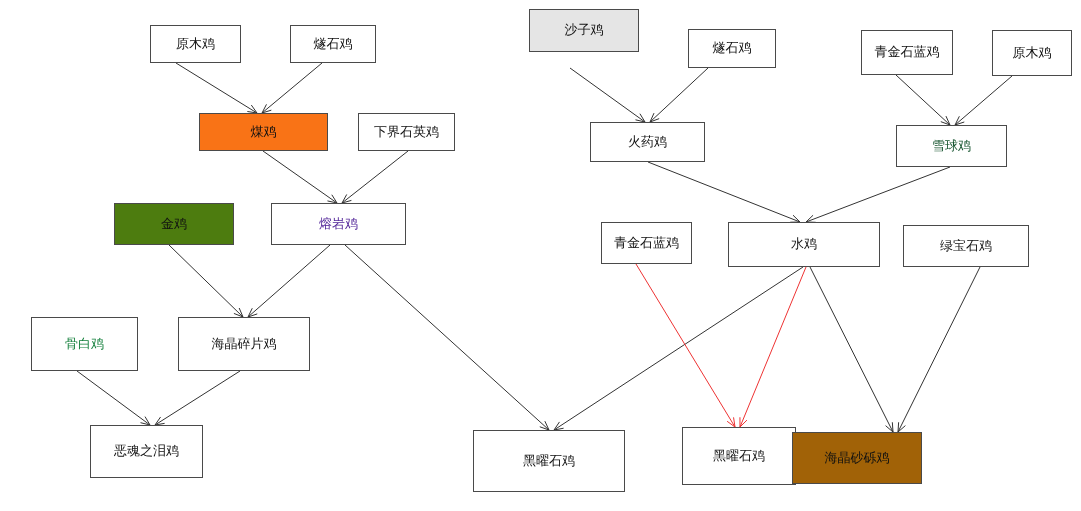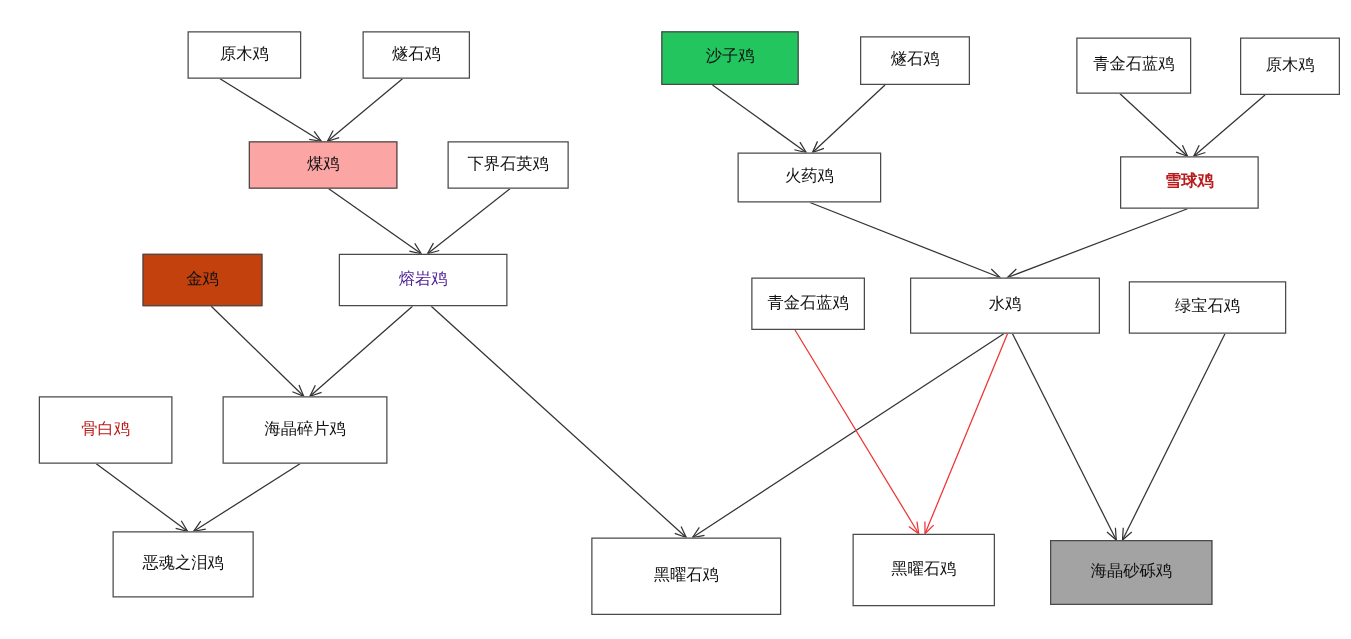--- a/index.html
+++ b/index.html
@@ -133,71 +133,71 @@
         <polyline points="898.6203442159816,422.2581535090262 898,432 905.3903999903947,425.6226660757043" fill="none" stroke="#333333" stroke-width="1"></polyline>
       </g>
     </svg>
   <div id="node-layer">
       <div class="node-box" style="left: 150px; top: 25px; width: 91px; height: 38px; border-color: rgb(74, 74, 74); background: rgb(255, 255, 255);">
         <span class="node-label" style="color: rgb(17, 17, 17);">原木鸡</span>
       </div>
       <div class="node-box" style="left: 290px; top: 25px; width: 86px; height: 38px; border-color: rgb(74, 74, 74); background: rgb(255, 255, 255);">
         <span class="node-label" style="color: rgb(17, 17, 17);">燧石鸡</span>
       </div>
-      <div class="node-box" style="left: 199px; top: 113px; width: 119px; height: 38px; border-color: rgb(74, 74, 74); background: #fca5a5;">
+      <div class="node-box" style="left: 199px; top: 113px; width: 129px; height: 38px; border-color: rgb(74, 74, 74); background: #f97316;">
         <span class="node-label" style="color: rgb(17, 17, 17);">煤鸡</span>
       </div>
       <div class="node-box" style="left: 358px; top: 113px; width: 97px; height: 38px; border-color: rgb(74, 74, 74); background: rgb(255, 255, 255);">
         <span class="node-label" style="color: rgb(17, 17, 17);">下界石英鸡</span>
       </div>
-      <div class="node-box" style="left: 114px; top: 203px; width: 96px; height: 42px; border-color: rgb(74, 74, 74); background: #c2410c;">
+      <div class="node-box" style="left: 114px; top: 203px; width: 120px; height: 42px; border-color: rgb(74, 74, 74); background: #4d7c0f;">
         <span class="node-label" style="color: rgb(17, 17, 17);">金鸡</span>
       </div>
       <div class="node-box" style="left: 271px; top: 203px; width: 135px; height: 42px; border-color: rgb(74, 74, 74); background: rgb(255, 255, 255);">
         <span class="node-label" style="color: #4c1d95;">熔岩鸡</span>
       </div>
       <div class="node-box" style="left: 31px; top: 317px; width: 107px; height: 54px; border-color: rgb(74, 74, 74); background: rgb(255, 255, 255);">
-        <span class="node-label" style="color: #b91c1c; text-align: right;">骨白鸡</span>
+        <span class="node-label" style="color: #15803d; text-align: right;">骨白鸡</span>
       </div>
       <div class="node-box" style="left: 178px; top: 317px; width: 132px; height: 54px; border-color: rgb(74, 74, 74); background: rgb(255, 255, 255);">
         <span class="node-label" style="color: rgb(17, 17, 17);">海晶碎片鸡</span>
       </div>
       <div class="node-box" style="left: 90px; top: 425px; width: 113px; height: 53px; border-color: rgb(74, 74, 74); background: rgb(255, 255, 255); justify-content: center;">
         <span class="node-label" style="color: rgb(17, 17, 17);">恶魂之泪鸡</span>
       </div>
-      <div class="node-box" style="left: 529px; top: 25px; width: 110px; height: 43px; border-color: rgb(74, 74, 74); background: #22c55e;">
+      <div class="node-box" style="left: 529px; top: 9px; width: 110px; height: 43px; border-color: rgb(74, 74, 74); background: #e5e5e5;">
         <span class="node-label" style="color: rgb(17, 17, 17);">沙子鸡</span>
       </div>
       <div class="node-box" style="left: 688px; top: 29px; width: 88px; height: 39px; border-color: rgb(74, 74, 74); background: rgb(255, 255, 255);">
         <span class="node-label" style="color: rgb(17, 17, 17);">燧石鸡</span>
       </div>
       <div class="node-box" style="left: 861px; top: 30px; width: 92px; height: 45px; border-color: rgb(74, 74, 74); background: rgb(255, 255, 255);">
         <span class="node-label" style="color: rgb(17, 17, 17);">青金石蓝鸡</span>
       </div>
       <div class="node-box" style="left: 992px; top: 30px; width: 80px; height: 46px; border-color: rgb(74, 74, 74); background: rgb(255, 255, 255);">
         <span class="node-label" style="color: rgb(17, 17, 17);">原木鸡</span>
       </div>
       <div class="node-box" style="left: 590px; top: 122px; width: 115px; height: 40px; border-color: rgb(74, 74, 74); background: rgb(255, 255, 255);">
         <span class="node-label" style="color: rgb(17, 17, 17);">火药鸡</span>
       </div>
       <div class="node-box" style="left: 896px; top: 125px; width: 111px; height: 42px; border-color: rgb(74, 74, 74); background: rgb(255, 255, 255);">
-        <span class="node-label" style="color: #b91c1c; font-weight: bold;">雪球鸡</span>
+        <span class="node-label" style="color: #14532d;">雪球鸡</span>
       </div>
       <div class="node-box" style="left: 601px; top: 222px; width: 91px; height: 42px; border-color: rgb(74, 74, 74); background: rgb(255, 255, 255);">
         <span class="node-label" style="color: rgb(17, 17, 17);">青金石蓝鸡</span>
       </div>
       <div class="node-box" style="left: 728px; top: 222px; width: 152px; height: 45px; border-color: rgb(74, 74, 74); background: rgb(255, 255, 255);">
         <span class="node-label" style="color: rgb(17, 17, 17);">水鸡</span>
       </div>
       <div class="node-box" style="left: 903px; top: 225px; width: 126px; height: 42px; border-color: rgb(74, 74, 74); background: rgb(255, 255, 255);">
         <span class="node-label" style="color: rgb(17, 17, 17);">绿宝石鸡</span>
       </div>
       <div class="node-box" style="left: 473px; top: 430px; width: 152px; height: 62px; border-color: rgb(74, 74, 74); background: rgb(255, 255, 255);">
         <span class="node-label" style="color: rgb(17, 17, 17);">黑曜石鸡</span>
       </div>
       <div class="node-box" style="left: 682px; top: 427px; width: 114px; height: 58px; border-color: rgb(74, 74, 74); background: rgb(255, 255, 255);">
         <span class="node-label" style="color: rgb(17, 17, 17);">黑曜石鸡</span>
       </div>
-      <div class="node-box" style="left: 840px; top: 432px; width: 130px; height: 52px; border-color: rgb(74, 74, 74); background: #a3a3a3;">
+      <div class="node-box" style="left: 792px; top: 432px; width: 130px; height: 52px; border-color: rgb(74, 74, 74); background: #a16207;">
         <span class="node-label" style="color: rgb(17, 17, 17);">海晶砂砾鸡</span>
       </div>
     </div>
 </div>
 
 </body></html>

